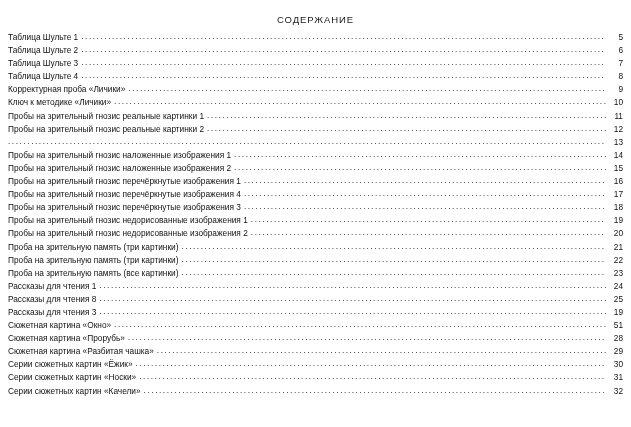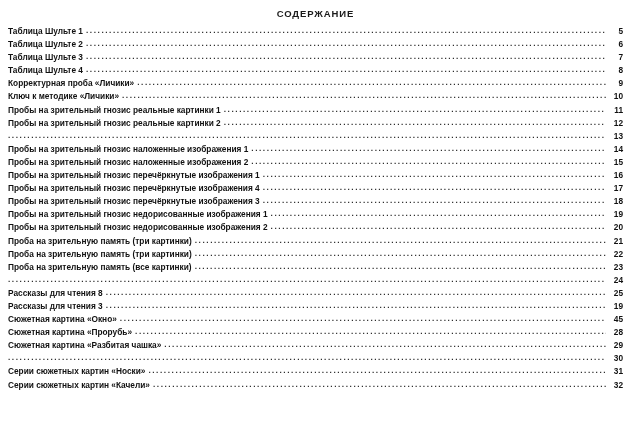--- a/index.html
+++ b/index.html
@@ -11,23 +11,22 @@
     height: 427px;
     background: #ffffff;
     font-family: "Liberation Sans", sans-serif;
     color: #000000;
     overflow: hidden;
   }
   .page {
     width: 631px;
     height: 427px;
     box-sizing: border-box;
-    padding: 4px 8px 0 8px;
+    padding: 10px 8px 0 8px;
     position: relative;
-    font-weight: bold;
   }
   .toc-title {
     text-align: center;
     font-size: 9.5px;
     letter-spacing: 0.9px;
     margin: 4px 0 6px 0;
     color: #1a1a1a;
   }
   .toc-list {
     margin: 0;
@@ -157,49 +156,51 @@
         <span class="toc-label">Проба на зрительную память (три картинки)</span>
         <span class="toc-dots">........................................................................................................................................................................................................</span>
         <span class="toc-page">22</span>
       </li>
       <li class="toc-entry">
         <span class="toc-label">Проба на зрительную память (все картинки)</span>
         <span class="toc-dots">........................................................................................................................................................................................................</span>
         <span class="toc-page">23</span>
       </li>
       <li class="toc-entry">
+        <span class="toc-label">Рассказы для чтения 1</span>
         <span class="toc-dots">........................................................................................................................................................................................................</span>
         <span class="toc-page">24</span>
       </li>
       <li class="toc-entry">
         <span class="toc-label">Рассказы для чтения 8</span>
         <span class="toc-dots">........................................................................................................................................................................................................</span>
         <span class="toc-page">25</span>
       </li>
       <li class="toc-entry">
         <span class="toc-label">Рассказы для чтения 3</span>
         <span class="toc-dots">........................................................................................................................................................................................................</span>
         <span class="toc-page">19</span>
       </li>
       <li class="toc-entry">
         <span class="toc-label">Сюжетная картина «Окно»</span>
         <span class="toc-dots">........................................................................................................................................................................................................</span>
-        <span class="toc-page">45</span>
+        <span class="toc-page">51</span>
       </li>
       <li class="toc-entry">
         <span class="toc-label">Сюжетная картина «Прорубь»</span>
         <span class="toc-dots">........................................................................................................................................................................................................</span>
         <span class="toc-page">28</span>
       </li>
       <li class="toc-entry">
         <span class="toc-label">Сюжетная картина «Разбитая чашка»</span>
         <span class="toc-dots">........................................................................................................................................................................................................</span>
         <span class="toc-page">29</span>
       </li>
       <li class="toc-entry">
+        <span class="toc-label">Серии сюжетных картин «Ёжик»</span>
         <span class="toc-dots">........................................................................................................................................................................................................</span>
         <span class="toc-page">30</span>
       </li>
       <li class="toc-entry">
         <span class="toc-label">Серии сюжетных картин «Носки»</span>
         <span class="toc-dots">........................................................................................................................................................................................................</span>
         <span class="toc-page">31</span>
       </li>
       <li class="toc-entry">
         <span class="toc-label">Серии сюжетных картин «Качели»</span>

